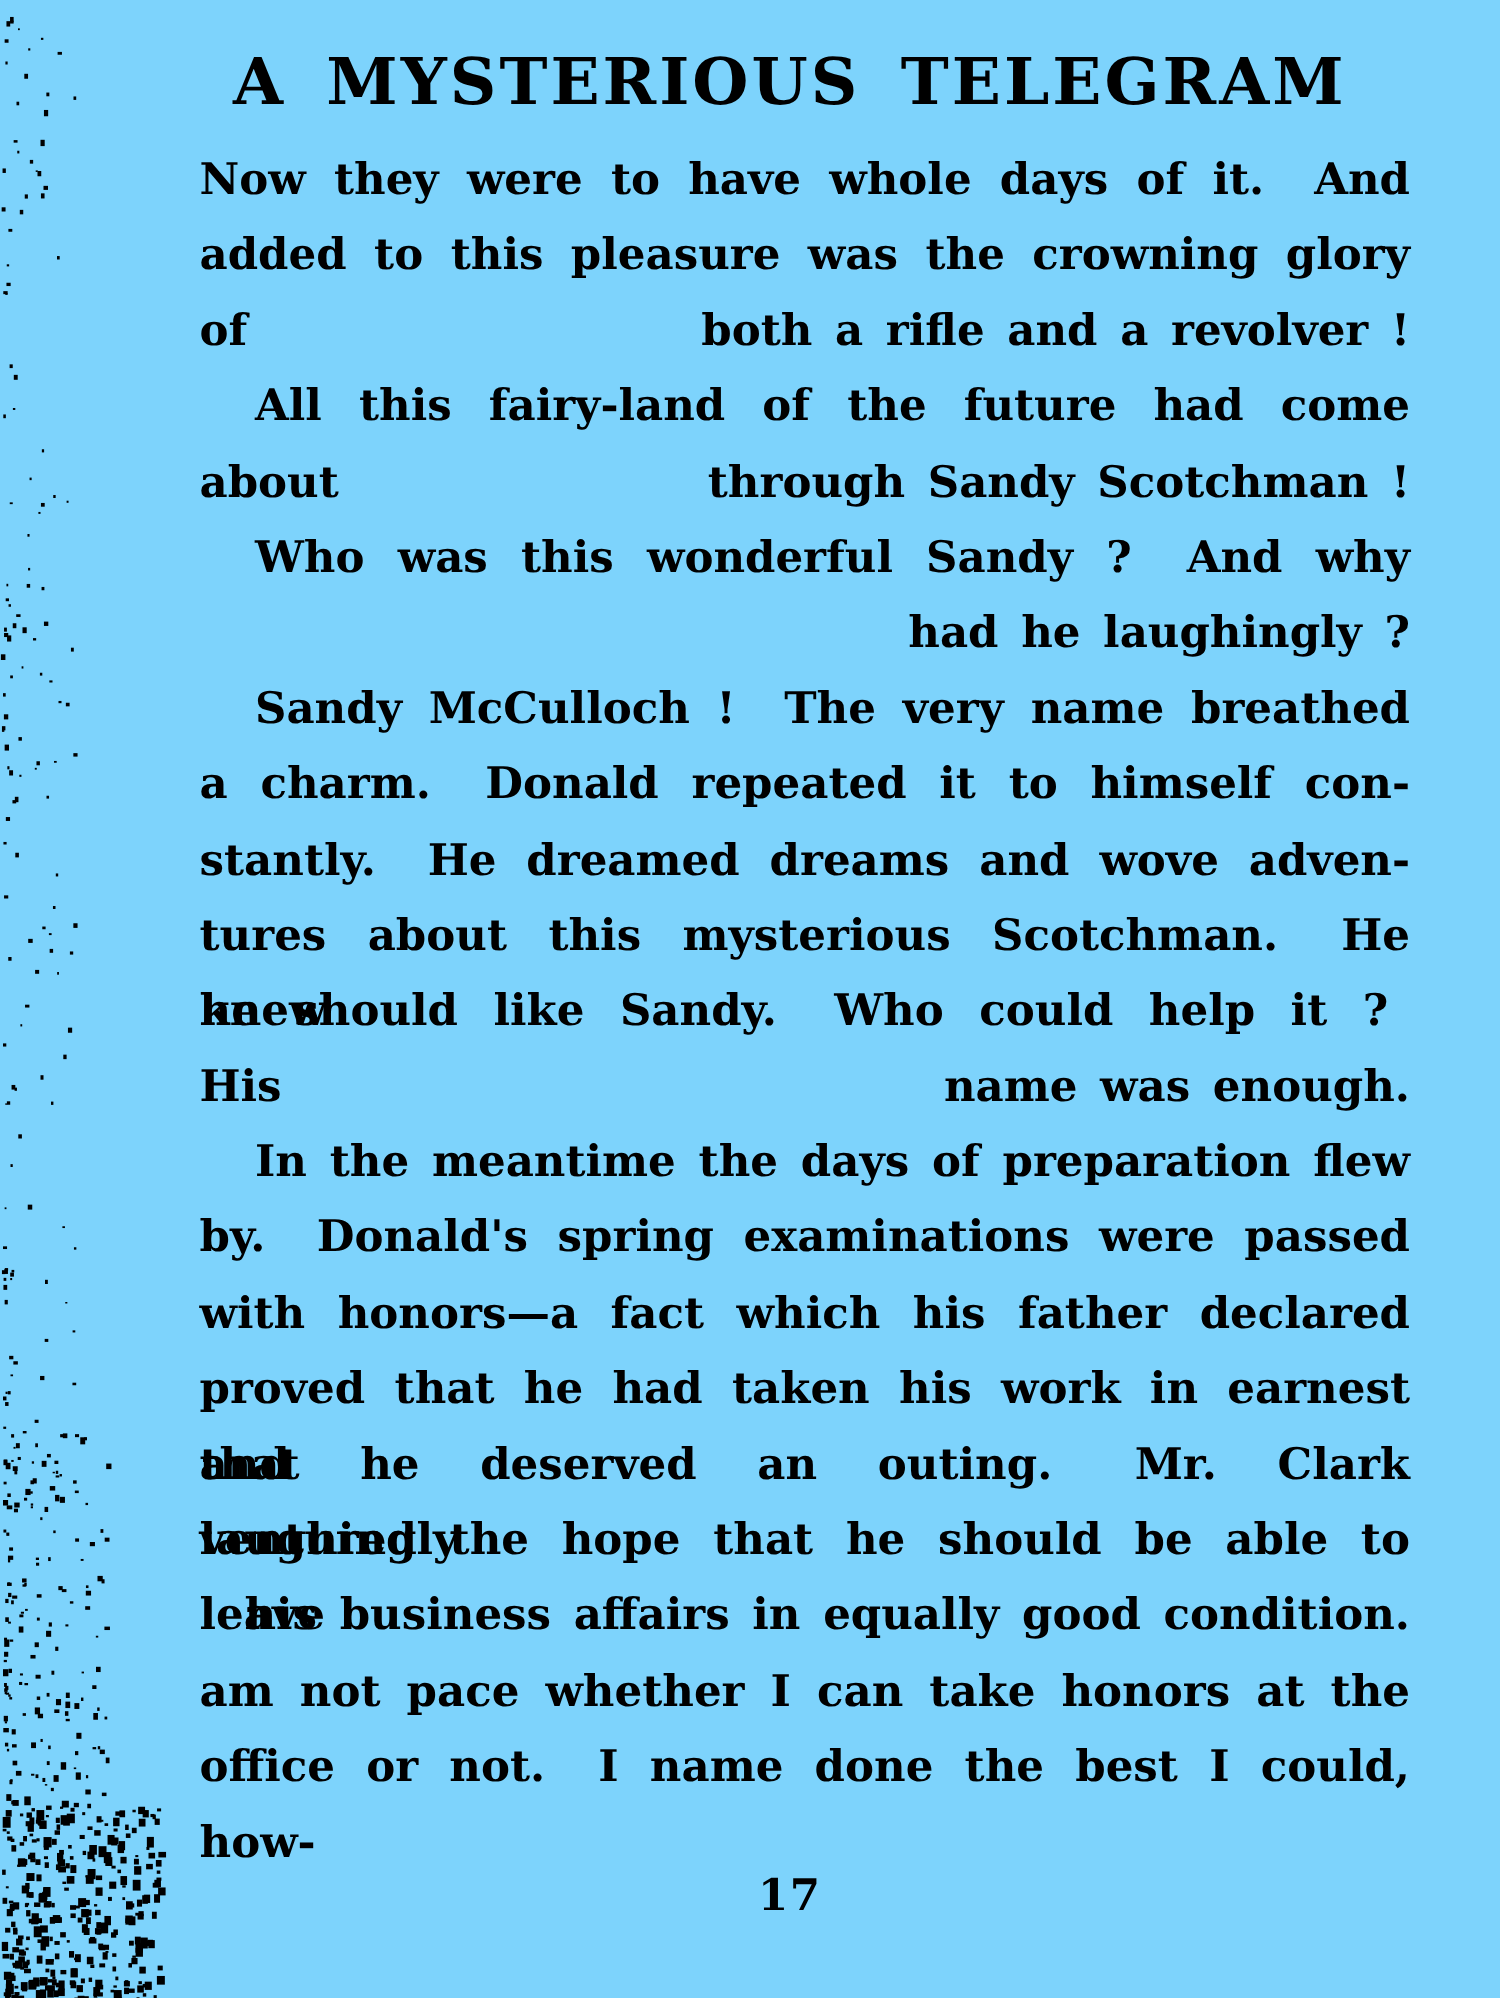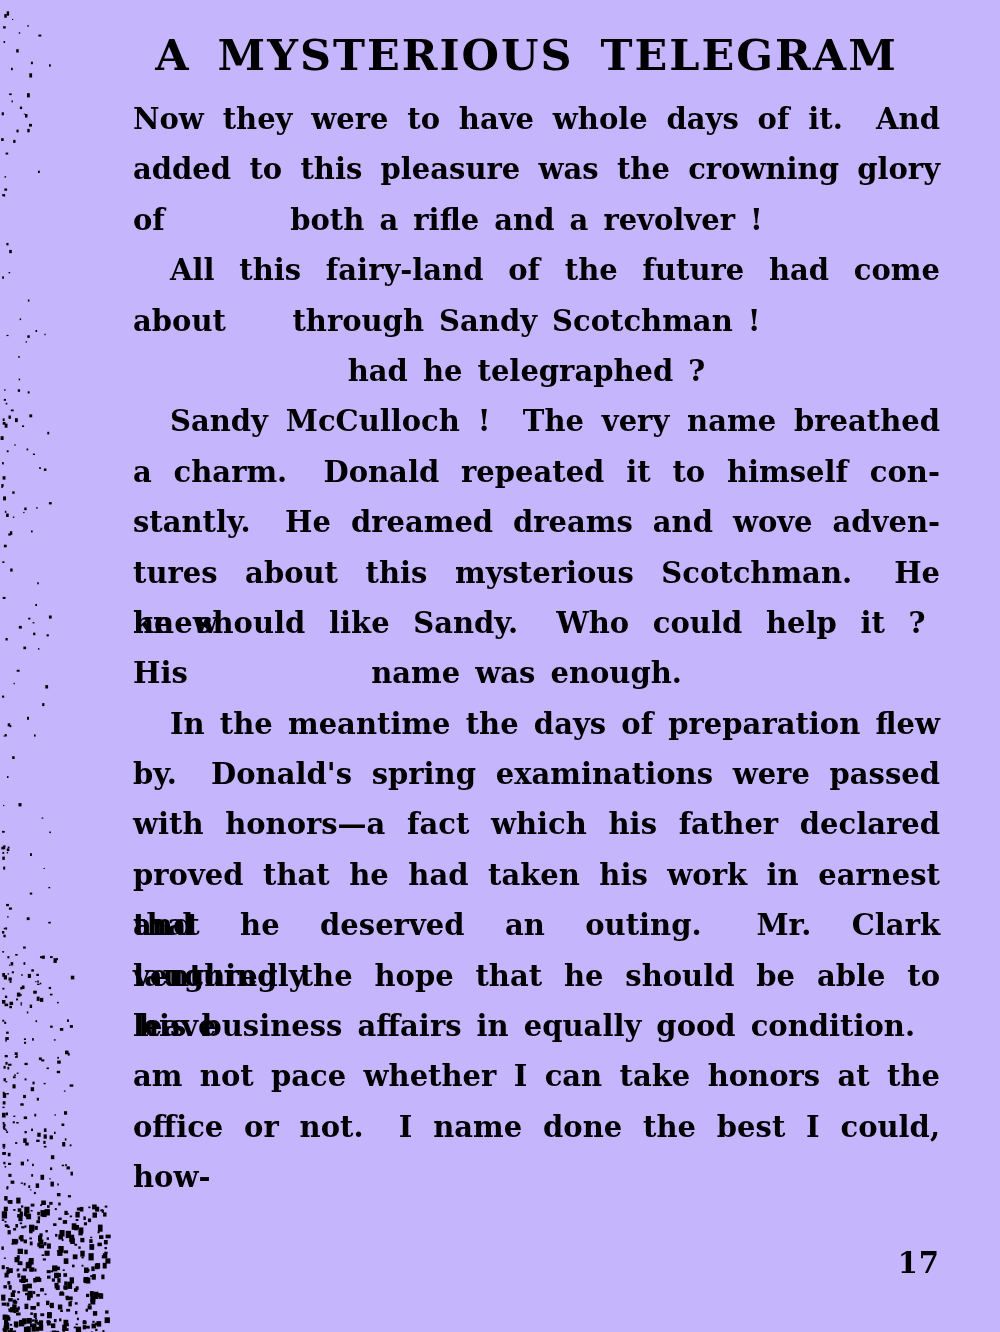--- a/index.html
+++ b/index.html
@@ -4,21 +4,21 @@
 <style>
   html, body {
     margin: 0;
     padding: 0;
     background: #ffffff;
   }
   #page {
     position: relative;
     width: 1000px;
     height: 1332px;
-    background: #c4b5fd;
+    background: #7dd3fc;
     overflow: hidden;
     font-family: "DejaVu Serif", "Liberation Serif", serif;
     color: #000000;
   }
   #noise-svg {
     position: absolute;
     left: 0;
     top: 0;
     width: 130px;
     height: 1332px;
@@ -49,31 +49,31 @@
     font-weight: bold;
     word-spacing: 5px;
     overflow: visible;
   }
   .line.justify {
     text-align: justify;
     text-align-last: justify;
     margin-left: 20px;
   }
   .line.plain {
-    text-align: center;
+    text-align: right;
   }
   .line.indent {
     text-indent: 37px;
   }
   .page-number {
     position: absolute;
     top: 1246px;
     left: 113px;
     width: 827px;
-    text-align: right;
+    text-align: center;
     font-size: 29px;
     font-weight: bold;
     letter-spacing: 1px;
   }
 </style>
 </head>
 <body>
 
 <div id="page">
   <svg id="noise-svg" viewBox="0 0 130 1332" xmlns="http://www.w3.org/2000/svg">
@@ -726,21 +726,22 @@
     </svg>
 
   <div class="title">A MYSTERIOUS TELEGRAM</div>
 
   <div class="text-block">
       <div class="line justify">Now they were to have whole days of it.  And</div>
       <div class="line justify">added to this pleasure was the crowning glory of</div>
       <div class="line plain">both a rifle and a revolver !</div>
       <div class="line justify indent">All this fairy-land of the future had come about</div>
       <div class="line plain">through Sandy Scotchman !</div>
-      <div class="line plain">had he telegraphed ?</div>
+      <div class="line justify indent">Who was this wonderful Sandy ?  And why</div>
+      <div class="line plain">had he laughingly ?</div>
       <div class="line justify indent">Sandy McCulloch !  The very name breathed</div>
       <div class="line justify">a charm.  Donald repeated it to himself con-</div>
       <div class="line justify">stantly.  He dreamed dreams and wove adven-</div>
       <div class="line justify">tures about this mysterious Scotchman.  He knew</div>
       <div class="line justify">he should like Sandy.  Who could help it ?  His</div>
       <div class="line plain">name was enough.</div>
       <div class="line justify indent">In the meantime the days of preparation flew</div>
       <div class="line justify">by.  Donald's spring examinations were passed</div>
       <div class="line justify">with honors—a fact which his father declared</div>
       <div class="line justify">proved that he had taken his work in earnest and</div>

